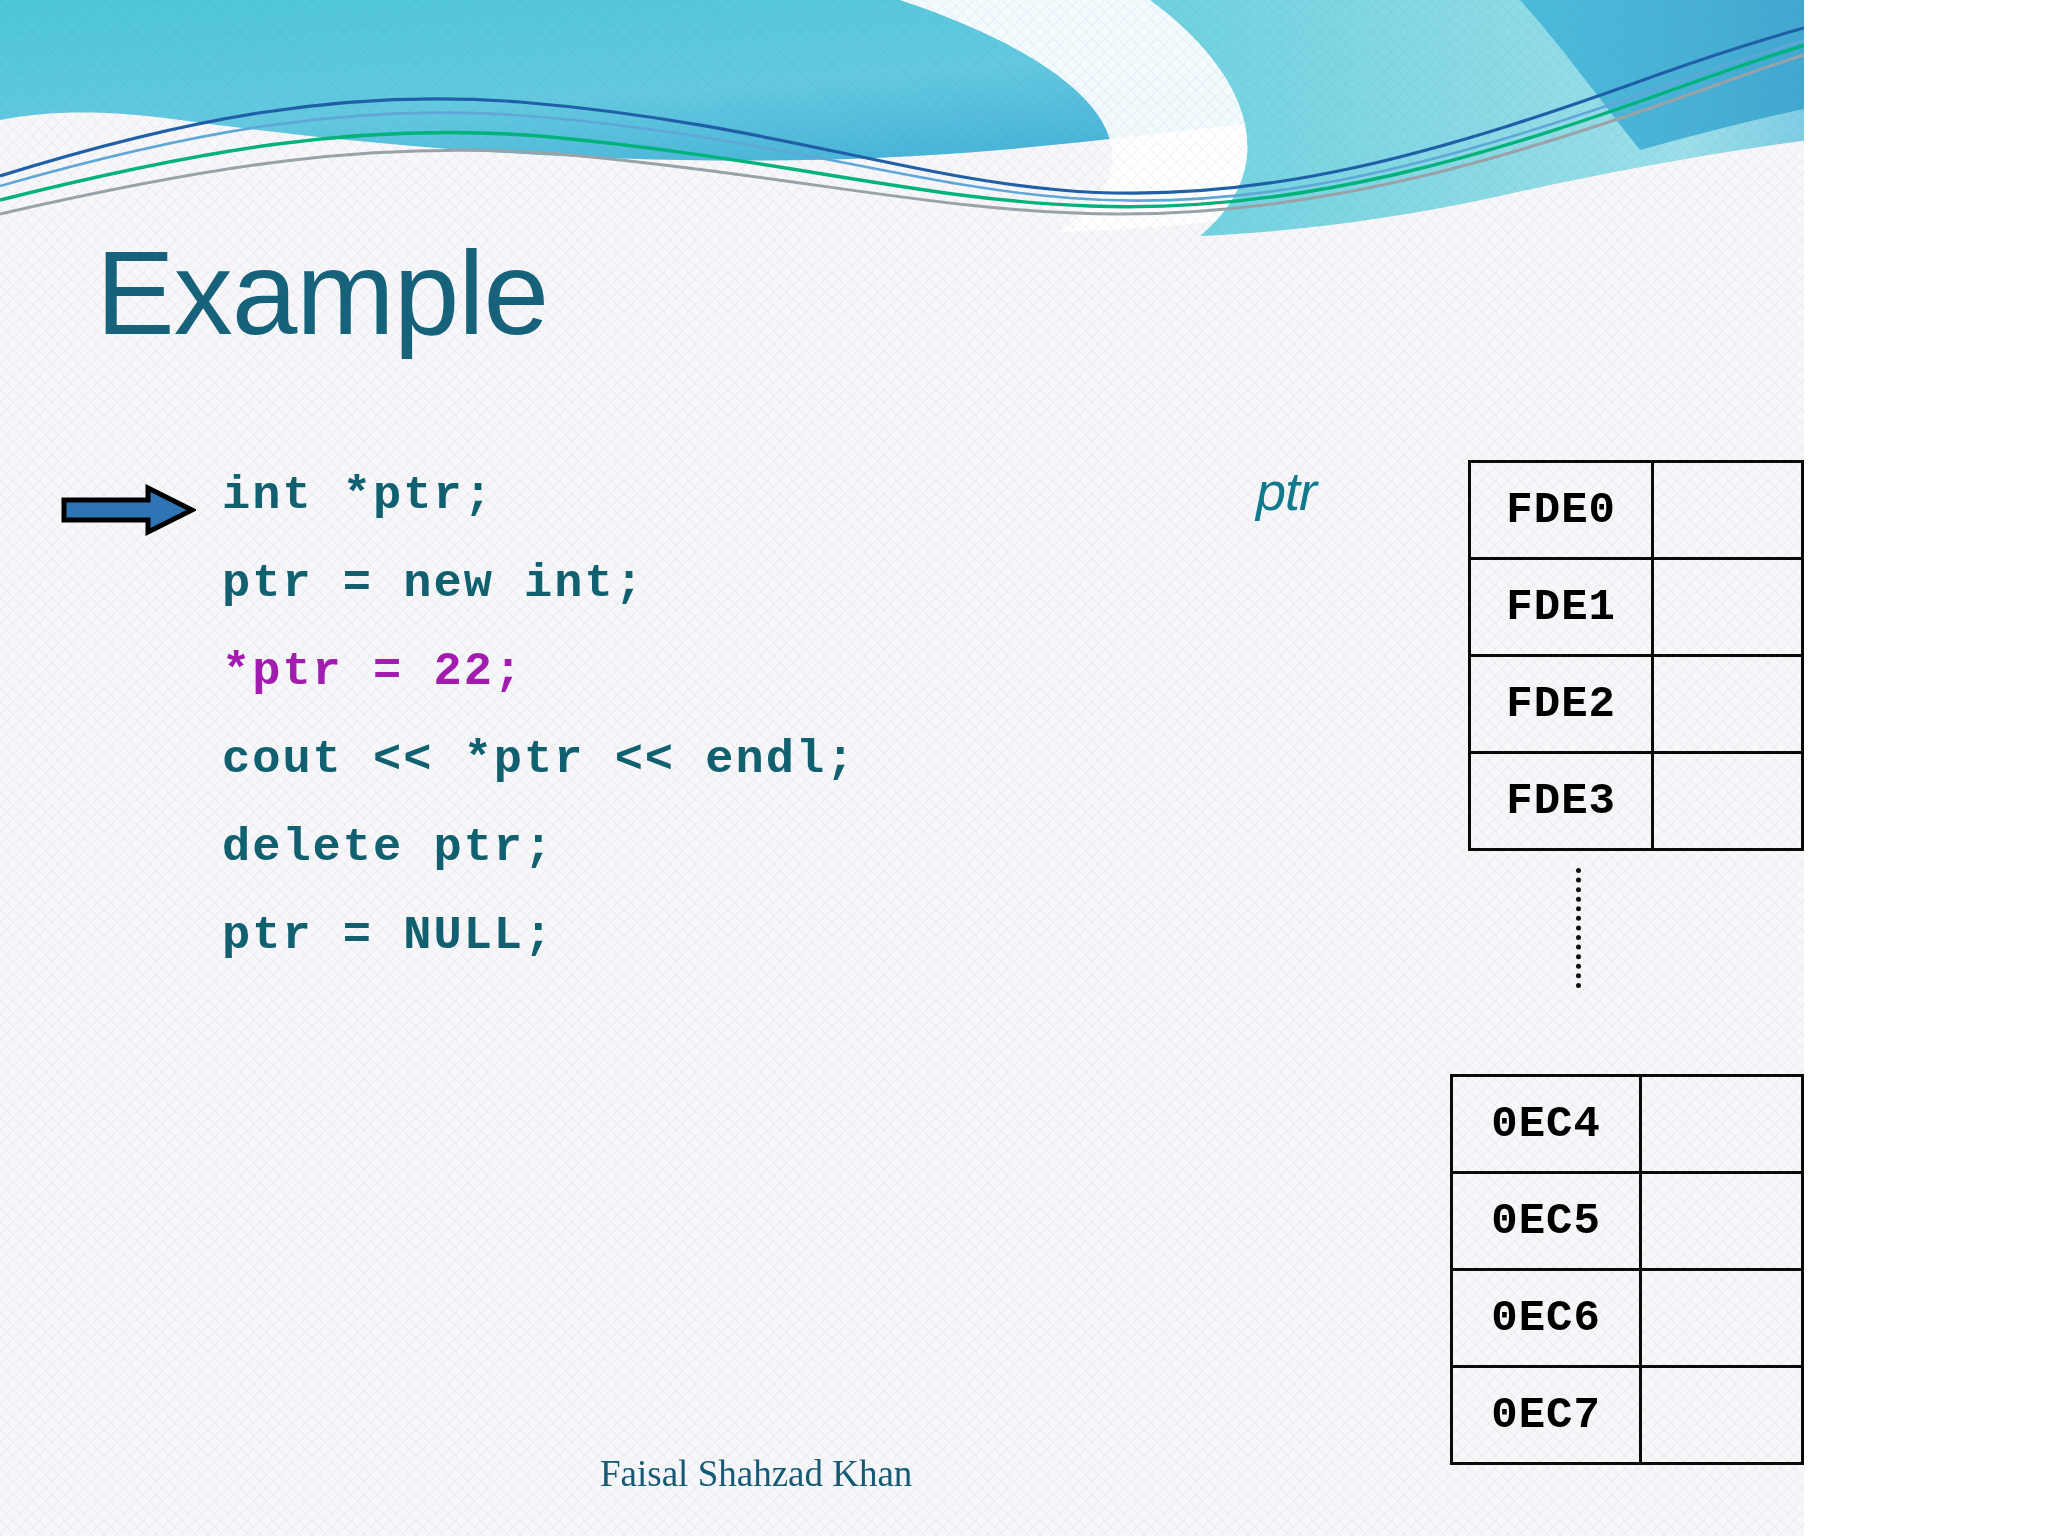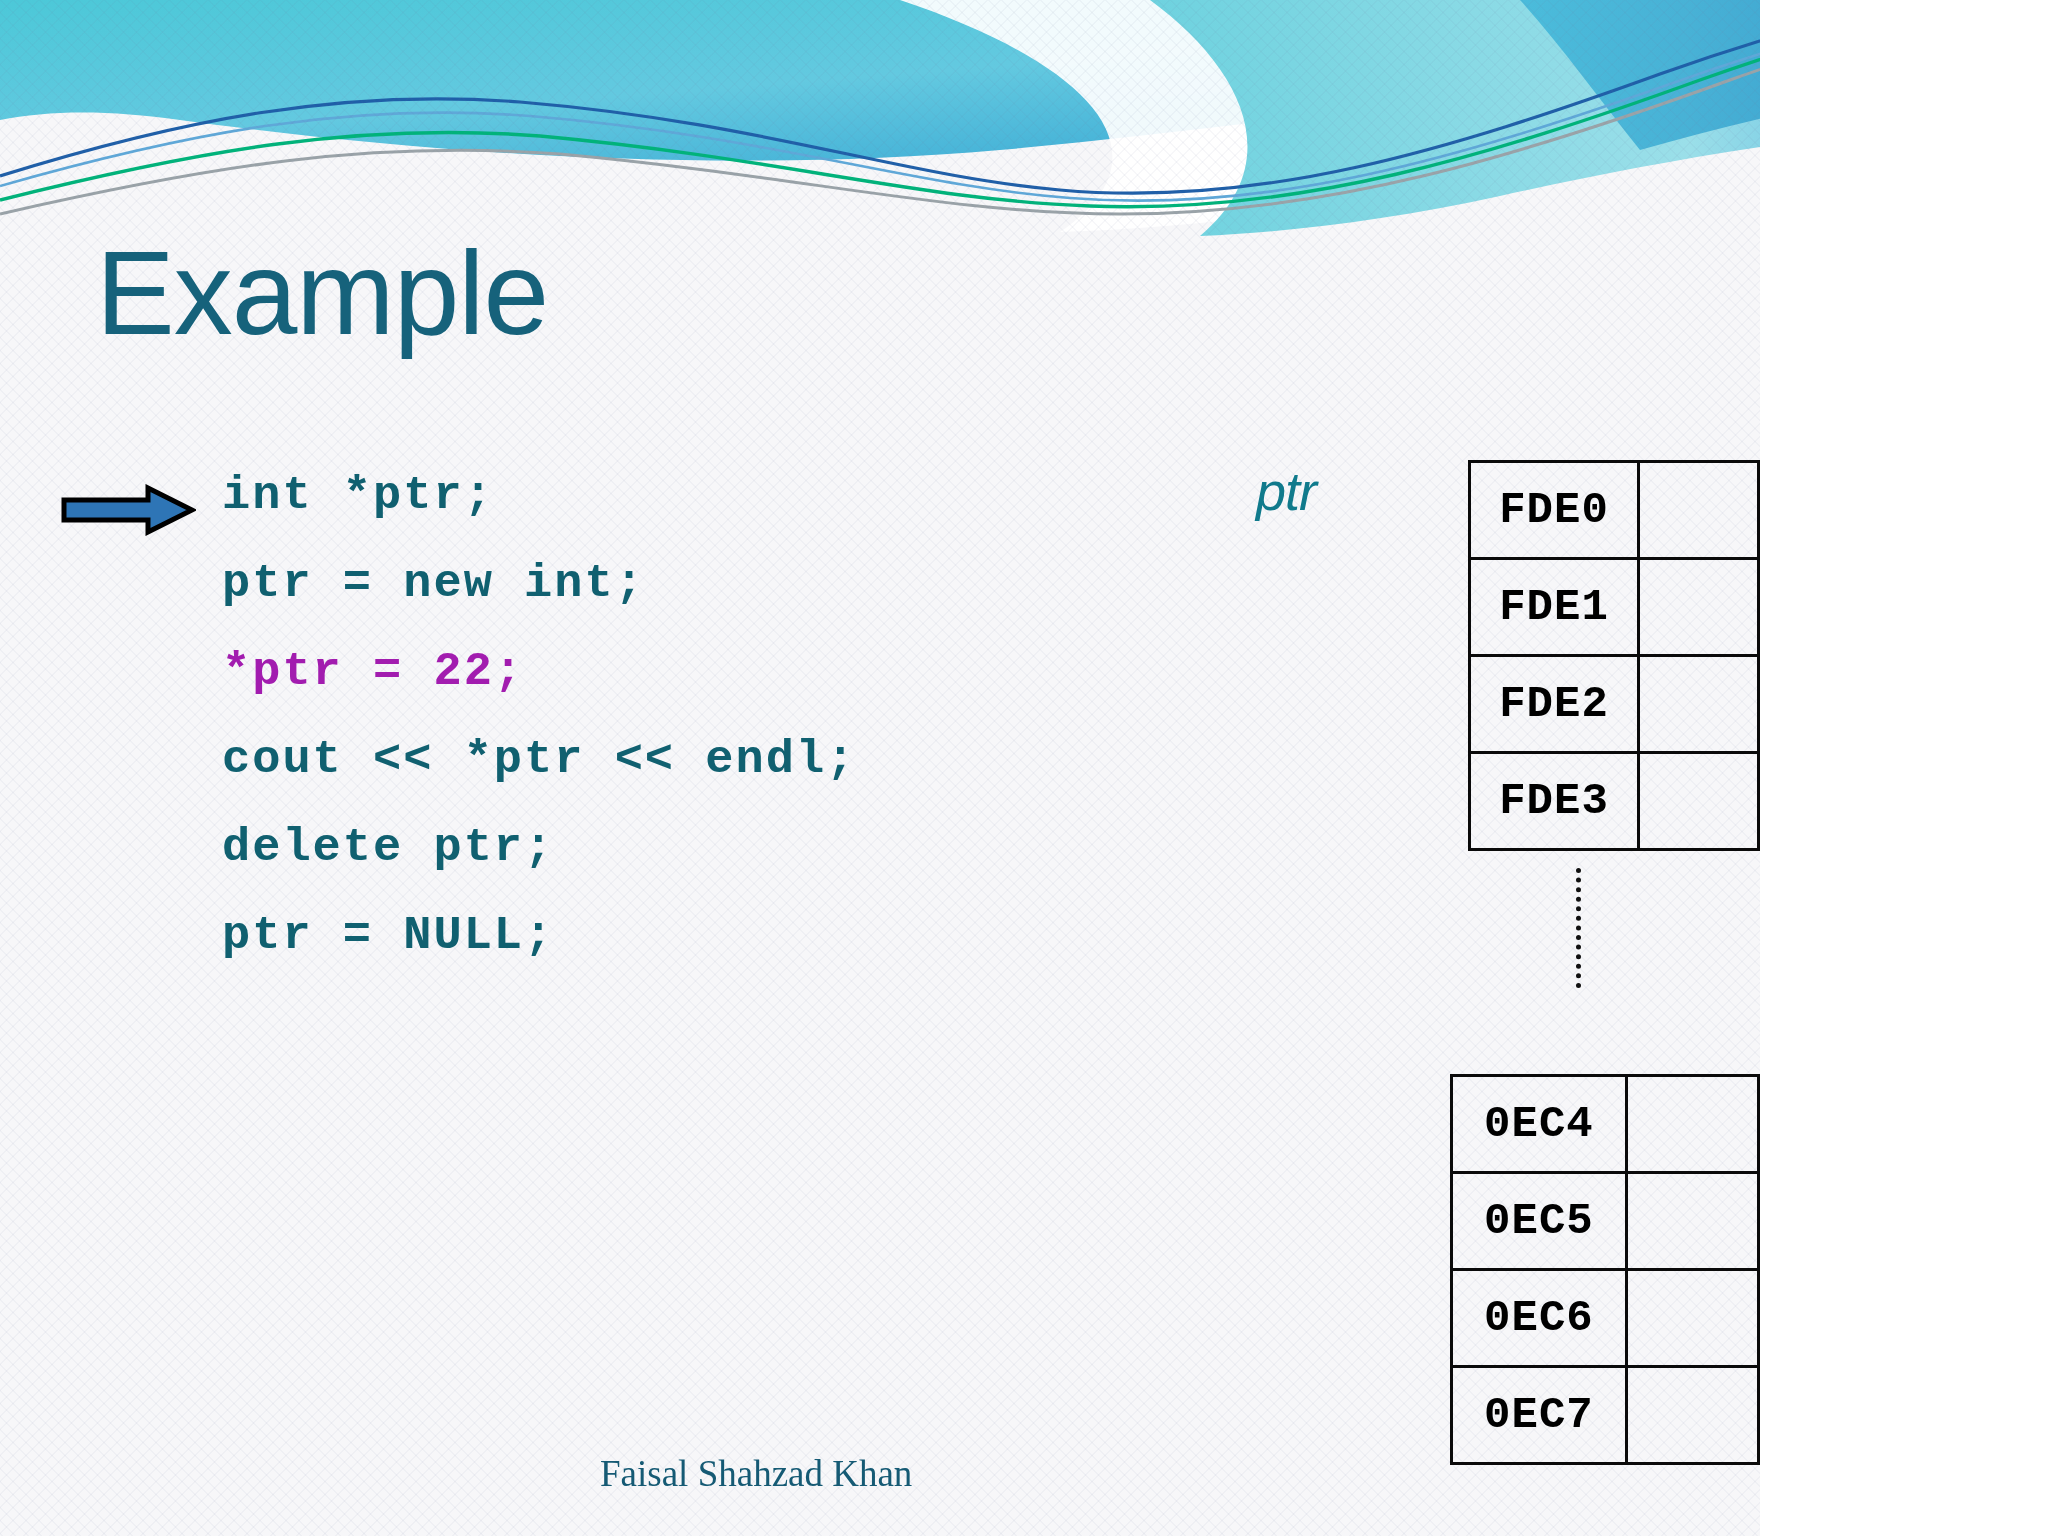--- a/index.html
+++ b/index.html
@@ -7,20 +7,21 @@
     padding: 0;
     background: #ffffff;
   }
   #slide {
     position: relative;
     width: 1760px;
     height: 1536px;
     overflow: hidden;
     background-color: #f7f7f9;
     font-family: "Liberation Sans", sans-serif;
+    padding-left: 44px;
   }
   
   #texture {
     position: absolute;
     inset: 0;
     pointer-events: none;
     opacity: 0.55;
     background-image:
       repeating-linear-gradient(45deg, rgba(110,120,160,0.10) 0 1px, transparent 1px 9px),
       repeating-linear-gradient(-45deg, rgba(110,120,160,0.10) 0 1px, transparent 1px 9px);

